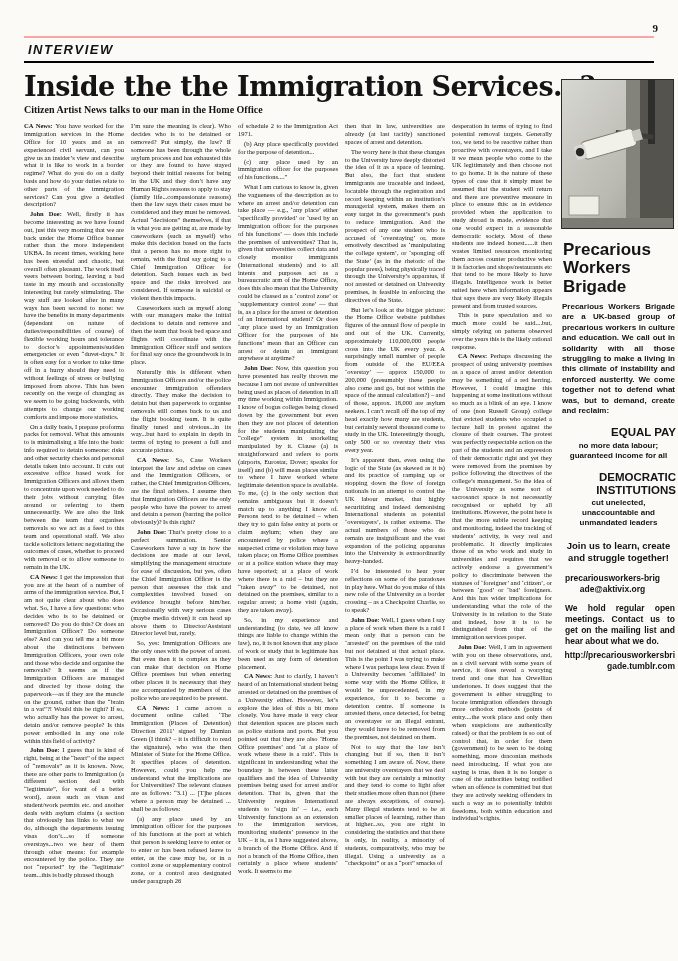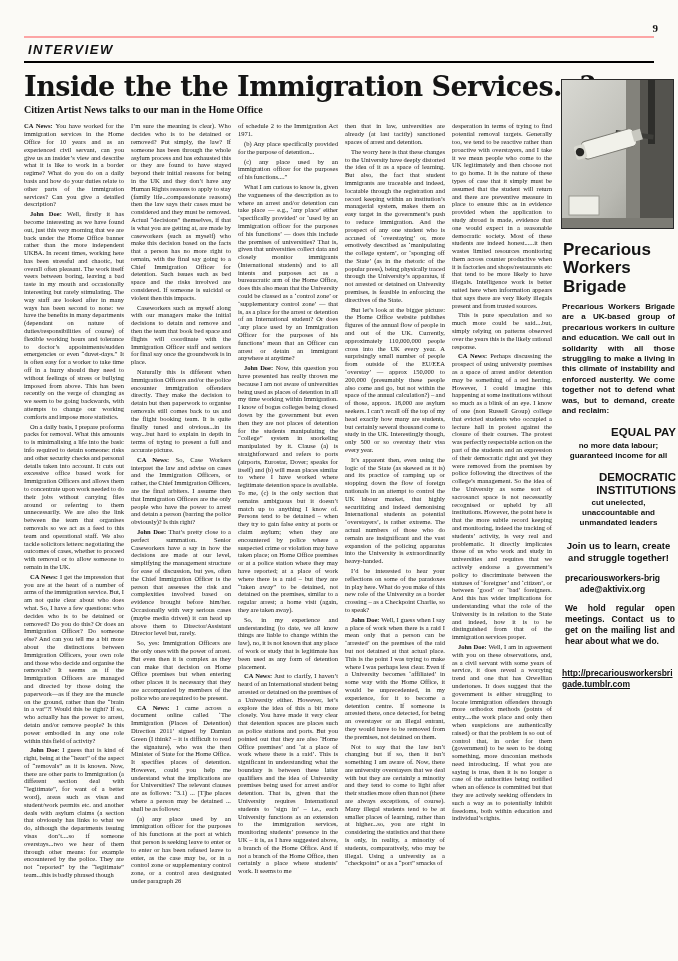--- a/index.html
+++ b/index.html
@@ -55,21 +55,21 @@
   .pwb-intro {
     font:bold 8px/1.3 "Liberation Sans", sans-serif;
     text-align:justify; margin:0 1px;
   }
   .demand { text-align:center; margin-top:10px; }
   .demand h4 { font:bold 11.5px/1.1 "Liberation Sans", sans-serif; margin:0 0 2px 0;text-align:right; }
   .demand p { font:bold 8px/1.25 "Liberation Sans", sans-serif; margin:0 3px; }
   .join  { font:bold 9.5px/1.25 "Liberation Sans", sans-serif; text-align:center; margin:12px 4px 0 4px; }
   .email { font:bold 8.5px/1.25 "Liberation Sans", sans-serif; text-align:center; margin:9px 14px 0 2px; word-break:break-all; }
   .meetings { font:bold 8.5px/1.3 "Liberation Sans", sans-serif; text-align:justify; margin:9px 1px 0 4px; }
-  .url { font:bold 8.5px/1.25 "Liberation Sans", sans-serif; text-align:left; margin:21px 1px 0 1px; word-break:break-all;text-decoration:underline; }
+  .url { font:bold 8.5px/1.25 "Liberation Sans", sans-serif; text-align:right; margin:3px 1px 0 1px; word-break:break-all; }
   .footnote {
     font:bold 8px/1.3 "Liberation Serif", serif;
     text-align:justify; margin:11px 1px 0 1px;
   }
 </style>
 </head>
 <body>
 
 <div class="page">
 

